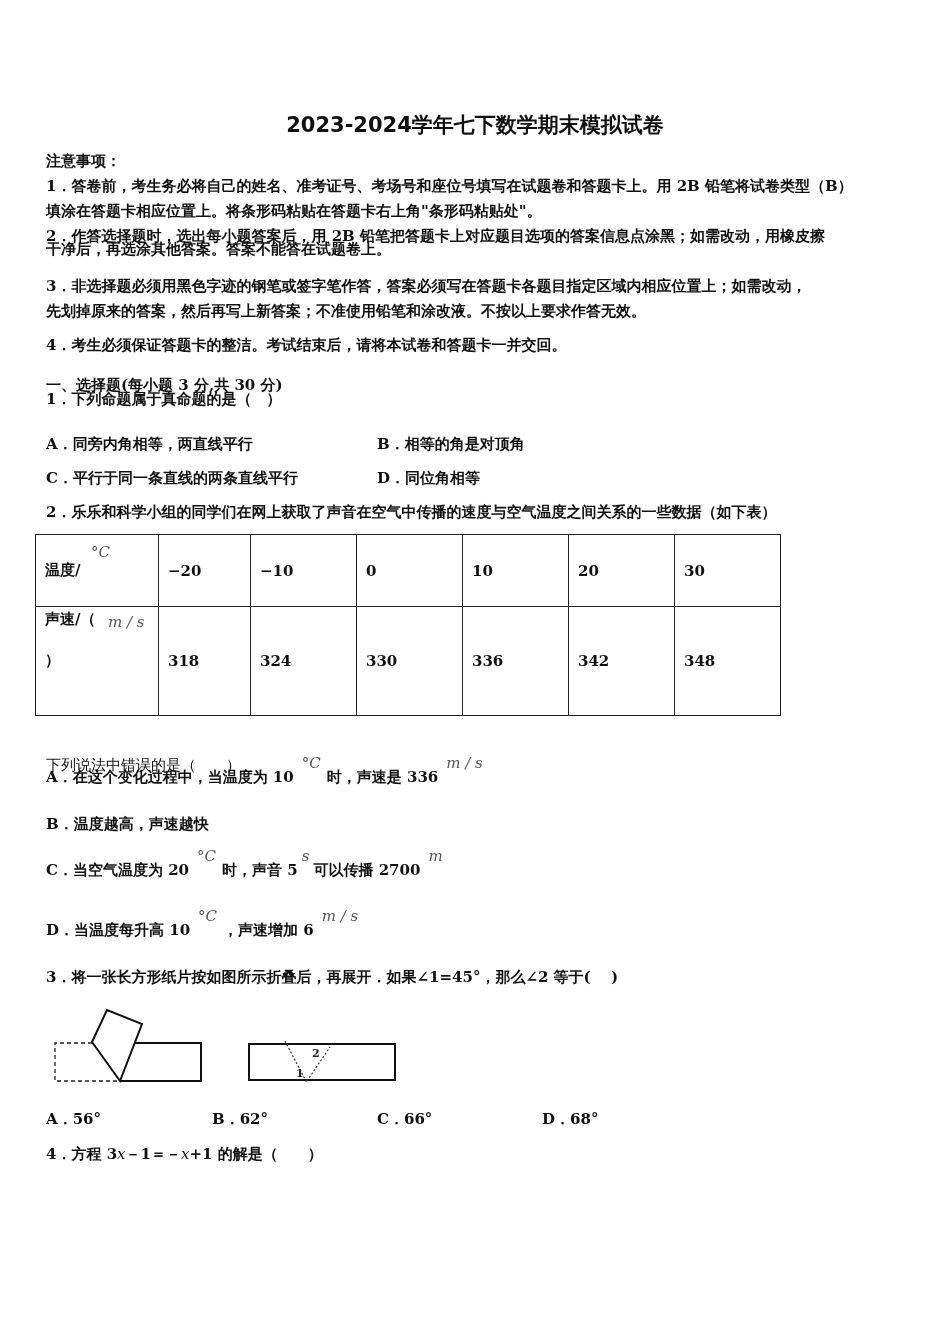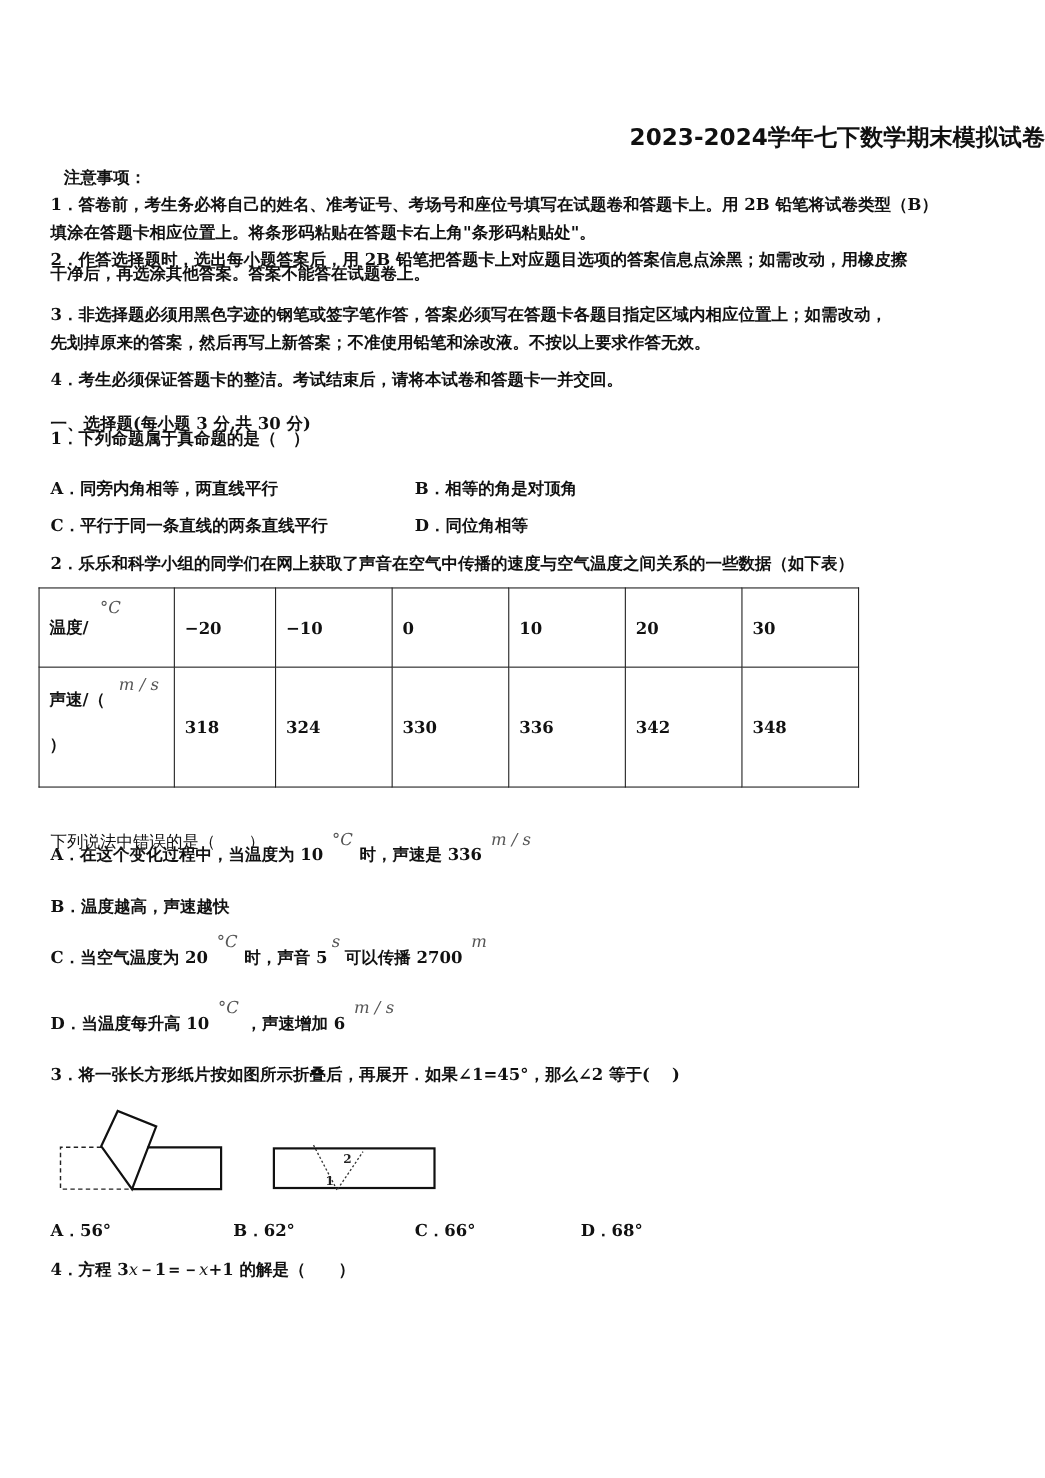--- a/index.html
+++ b/index.html
@@ -3,21 +3,21 @@
 <meta charset="utf-8">
 <style>
   html, body { margin: 0; padding: 0; background: #ffffff; }
   body {
     width: 950px; height: 1344px; position: relative; overflow: hidden;
     font-family: "DejaVu Serif", "Liberation Serif", serif;
     color: #111;
   }
   .abs { position: absolute; white-space: nowrap; }
   .title {
-    left: 0; width: 950px; top: 111px; text-align: right;
+    left: 0; width: 950px; top: 111px; text-align: center;
     font-family: "DejaVu Sans", "Liberation Sans", sans-serif;
     font-weight: bold; font-size: 21px; letter-spacing: 0px;
   }
   .note { font-size: 15px; font-weight: bold; left: 46px; }
   .q { font-size: 15px; font-weight: bold; left: 46px; }
   .opt { font-size: 15px; font-weight: bold; }
   .ital { font-family: "DejaVu Serif", "Liberation Serif", serif; font-style: italic; font-weight: normal; font-size: 15px; position: relative; }
   .sup { position: relative; top: -14px; font-style: italic; font-weight: normal; font-size: 15px; color: #555; margin: 0 6px 0 8px; }
   .supsmall { position: relative; top: -14px; font-weight: normal; font-size: 15px; color: #555; margin: 0 4px; }
   table.data {
@@ -33,21 +33,21 @@
   .c1 { width: 82px; } .c2 { width: 96px; } .c3 { width: 96px; }
   .c4 { width: 96px; } .c5 { width: 96px; } .c6 { width: 96px; }
   .unit-sup { position: absolute; font-style: italic; font-weight: normal; color: #555; font-size: 15px; }
   svg.fig { position: absolute; }
 </style>
 </head>
 <body>
 
 <div class="abs title">2023-2024学年七下数学期末模拟试卷</div>
 
-<div class="abs note" style="top:152px;margin-left:12px;">注意事项：</div>
+<div class="abs note" style="top:152px;">注意事项：</div>
 <div class="abs note" style="top:177px;">1．答卷前，考生务必将自己的姓名、准考证号、考场号和座位号填写在试题卷和答题卡上。用 2B 铅笔将试卷类型（B）</div>
 <div class="abs note" style="top:202px;">填涂在答题卡相应位置上。将条形码粘贴在答题卡右上角"条形码粘贴处"。</div>
 <div class="abs note" style="top:227px;">2．作答选择题时，选出每小题答案后，用 2B 铅笔把答题卡上对应题目选项的答案信息点涂黑；如需改动，用橡皮擦</div>
 <div class="abs note" style="top:240px;">干净后，再选涂其他答案。答案不能答在试题卷上。</div>
 <div class="abs note" style="top:277px;">3．非选择题必须用黑色字迹的钢笔或签字笔作答，答案必须写在答题卡各题目指定区域内相应位置上；如需改动，</div>
 <div class="abs note" style="top:302px;">先划掉原来的答案，然后再写上新答案；不准使用铅笔和涂改液。不按以上要求作答无效。</div>
 <div class="abs note" style="top:336px;text-align:center;">4．考生必须保证答题卡的整洁。考试结束后，请将本试卷和答题卡一并交回。</div>
 
 <div class="abs q" style="top:376px;">一、选择题(每小题 3 分,共 30 分)</div>
 
@@ -68,21 +68,21 @@
     </td>
     <td class="c1">−20</td>
     <td class="c2">−10</td>
     <td class="c3">0</td>
     <td class="c4">10</td>
     <td class="c5">20</td>
     <td class="c6">30</td>
   </tr>
   <tr class="r2">
     <td class="hdrcell" style="vertical-align:top;">
-      <div style="margin-top:20px;">声速/（</div>
+      <div style="margin-top:3px;">声速/（</div>
       <span class="unit-sup" style="left:72px; top:6px;">m / s</span>
       <div style="margin-top:22px;">）</div>
     </td>
     <td class="c1">318</td>
     <td class="c2">324</td>
     <td class="c3">330</td>
     <td class="c4">336</td>
     <td class="c5">342</td>
     <td class="c6">348</td>
   </tr>
@@ -114,17 +114,17 @@
   <rect x="4" y="9" width="146" height="36" fill="none" stroke="#111" stroke-width="2"></rect>
   <line x1="40" y1="6" x2="62" y2="48" stroke="#333" stroke-width="1.2" stroke-dasharray="2,2"></line>
   <line x1="62" y1="46" x2="85" y2="12" stroke="#333" stroke-width="1.2" stroke-dasharray="2,2"></line>
   <text x="51" y="42" font-size="11" font-weight="bold" font-family="DejaVu Serif, serif" fill="#222">1</text>
   <text x="67" y="22" font-size="11" font-weight="bold" font-family="DejaVu Serif, serif" fill="#222">2</text>
 </svg>
 
 <div class="abs opt" style="left:46px; top:1110px;">A．56°</div>
 <div class="abs opt" style="left:212px; top:1110px;">B．62°</div>
 <div class="abs opt" style="left:377px; top:1110px;">C．66°</div>
-<div class="abs opt" style="left:528px; top:1110px;">D．68°</div>
+<div class="abs opt" style="left:542px; top:1110px;">D．68°</div>
 
 <div class="abs q" style="top:1145px;">
   <span>4．方程 3</span><span class="ital">x</span><span>－1＝－</span><span class="ital">x</span><span>+1 的解是（　　）</span>
 </div>
 
 </body></html>

